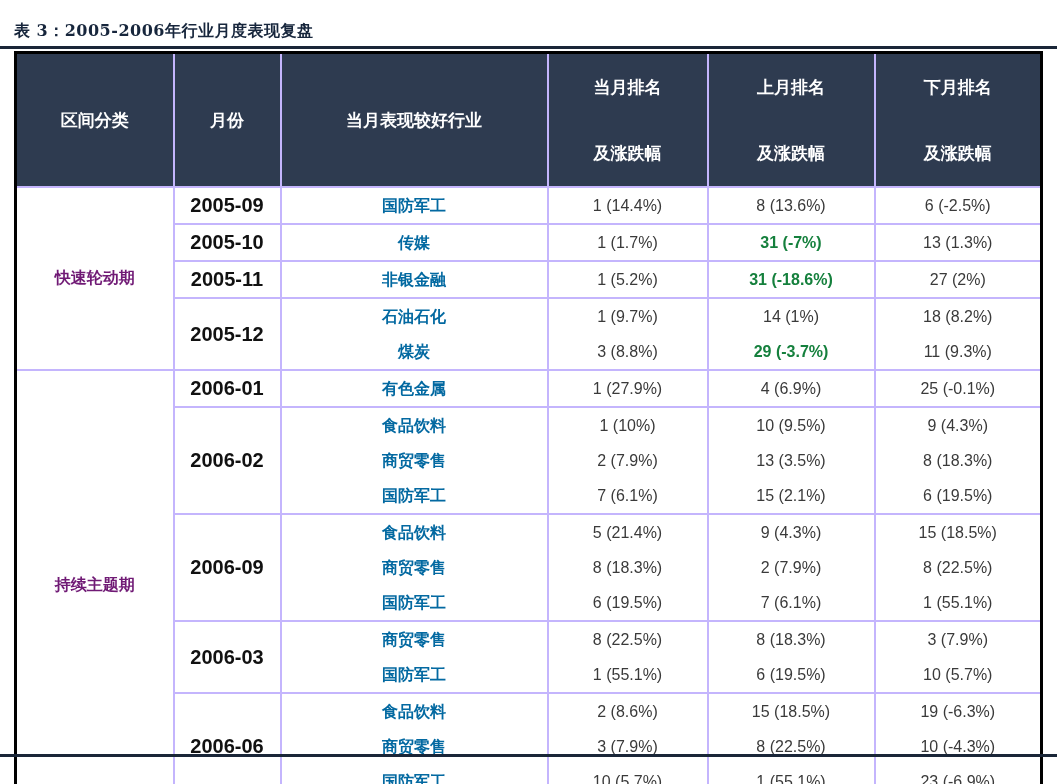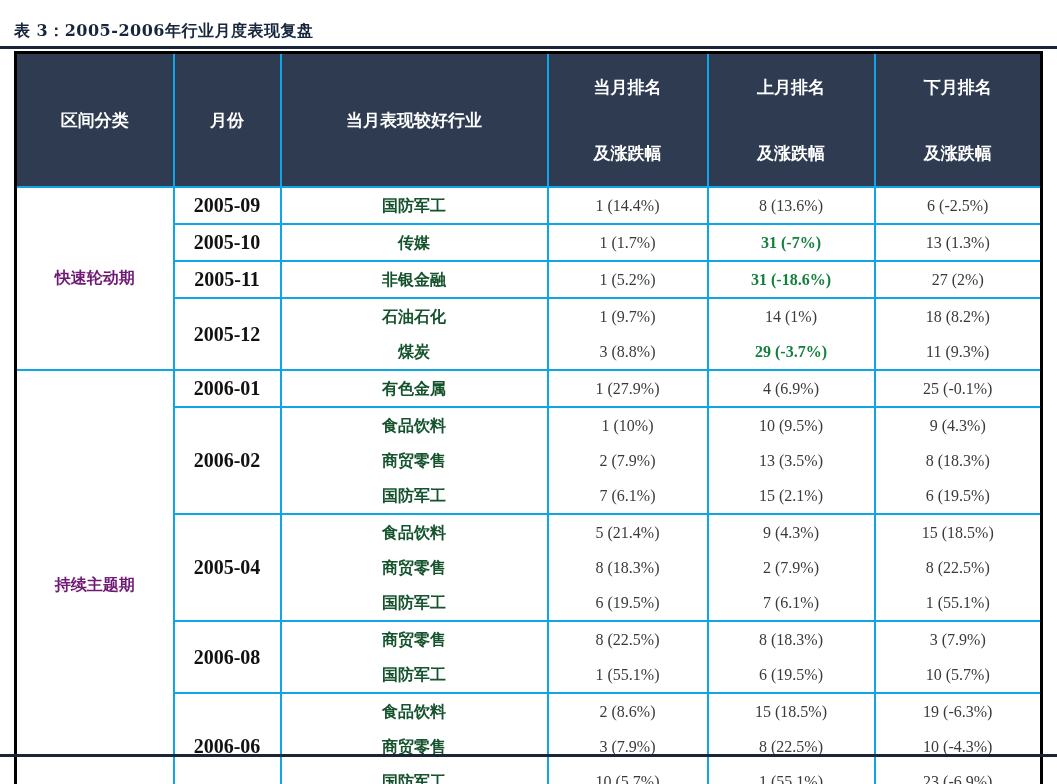--- a/index.html
+++ b/index.html
@@ -18,41 +18,40 @@
     letter-spacing: 0.5px;
   }
   .h-rule { width: 1057px; height: 3px; background: #1A2638; }
 
   table.perf {
     border-collapse: collapse; table-layout: fixed;
     margin: 2px 0 0 14px; width: 1026px;
     border: 3px solid #000;
   }
   table.perf th, table.perf td {
-    border: 2px solid #0ea5e9; text-align: center; padding: 0;
+    border: 2px solid #c4b5fd; text-align: center; padding: 0;
     vertical-align: middle;
-    font-family: Liberation Serif, serif;
   }
   thead th {
     background: #2E3B50; color: #FFFFFF;
     font-size: 17px; font-weight: bold; height: 132px;
     border-bottom: 3px solid #000;
   }
   .two-wrap {
     display: flex; flex-direction: column; justify-content: space-around;
     height: 132px; align-items: center;
   }
   td.period-cell {
     font-size: 16px; font-weight: bold; color: #701a75;
   }
   td.month-cell {
     font-size: 20px; font-weight: bold; color: #111;
   }
   .cell-line { height: 35px; line-height: 35px; font-size: 16px; color: #3A3A3A; white-space: nowrap; }
-  .cell-line.ind { font-weight: bold; color: #14532d; }
+  .cell-line.ind { font-weight: bold; color: #0369a1; }
   .cell-line.green { color: #15803d; font-weight: bold; }
 
   .footer-rule { width: 1057px; height: 3px; background: #1A2638; margin-top: 0px; }
   .source-bar { padding: 4px 14px 0 14px; }
   .source-text {
     font-family: "DejaVu Serif", "Liberation Serif", serif;
     font-size: 15px; color: #1F3352;
   }
 </style>
 </head>
@@ -204,21 +203,21 @@
             <div class="cell-line">13 (3.5%)</div>
             <div class="cell-line">15 (2.1%)</div>
           </td>
           <td>
             <div class="cell-line">9 (4.3%)</div>
             <div class="cell-line">8 (18.3%)</div>
             <div class="cell-line">6 (19.5%)</div>
           </td>
         </tr>
         <tr>
-          <td class="month-cell">2005-04</td>
+          <td class="month-cell">2006-09</td>
           <td>
             <div class="cell-line ind">食品饮料</div>
             <div class="cell-line ind">商贸零售</div>
             <div class="cell-line ind">国防军工</div>
           </td>
           <td>
             <div class="cell-line">5 (21.4%)</div>
             <div class="cell-line">8 (18.3%)</div>
             <div class="cell-line">6 (19.5%)</div>
           </td>
@@ -227,21 +226,21 @@
             <div class="cell-line">2 (7.9%)</div>
             <div class="cell-line">7 (6.1%)</div>
           </td>
           <td>
             <div class="cell-line">15 (18.5%)</div>
             <div class="cell-line">8 (22.5%)</div>
             <div class="cell-line">1 (55.1%)</div>
           </td>
         </tr>
         <tr>
-          <td class="month-cell">2006-08</td>
+          <td class="month-cell">2006-03</td>
           <td>
             <div class="cell-line ind">商贸零售</div>
             <div class="cell-line ind">国防军工</div>
           </td>
           <td>
             <div class="cell-line">8 (22.5%)</div>
             <div class="cell-line">1 (55.1%)</div>
           </td>
           <td>
             <div class="cell-line">8 (18.3%)</div>

